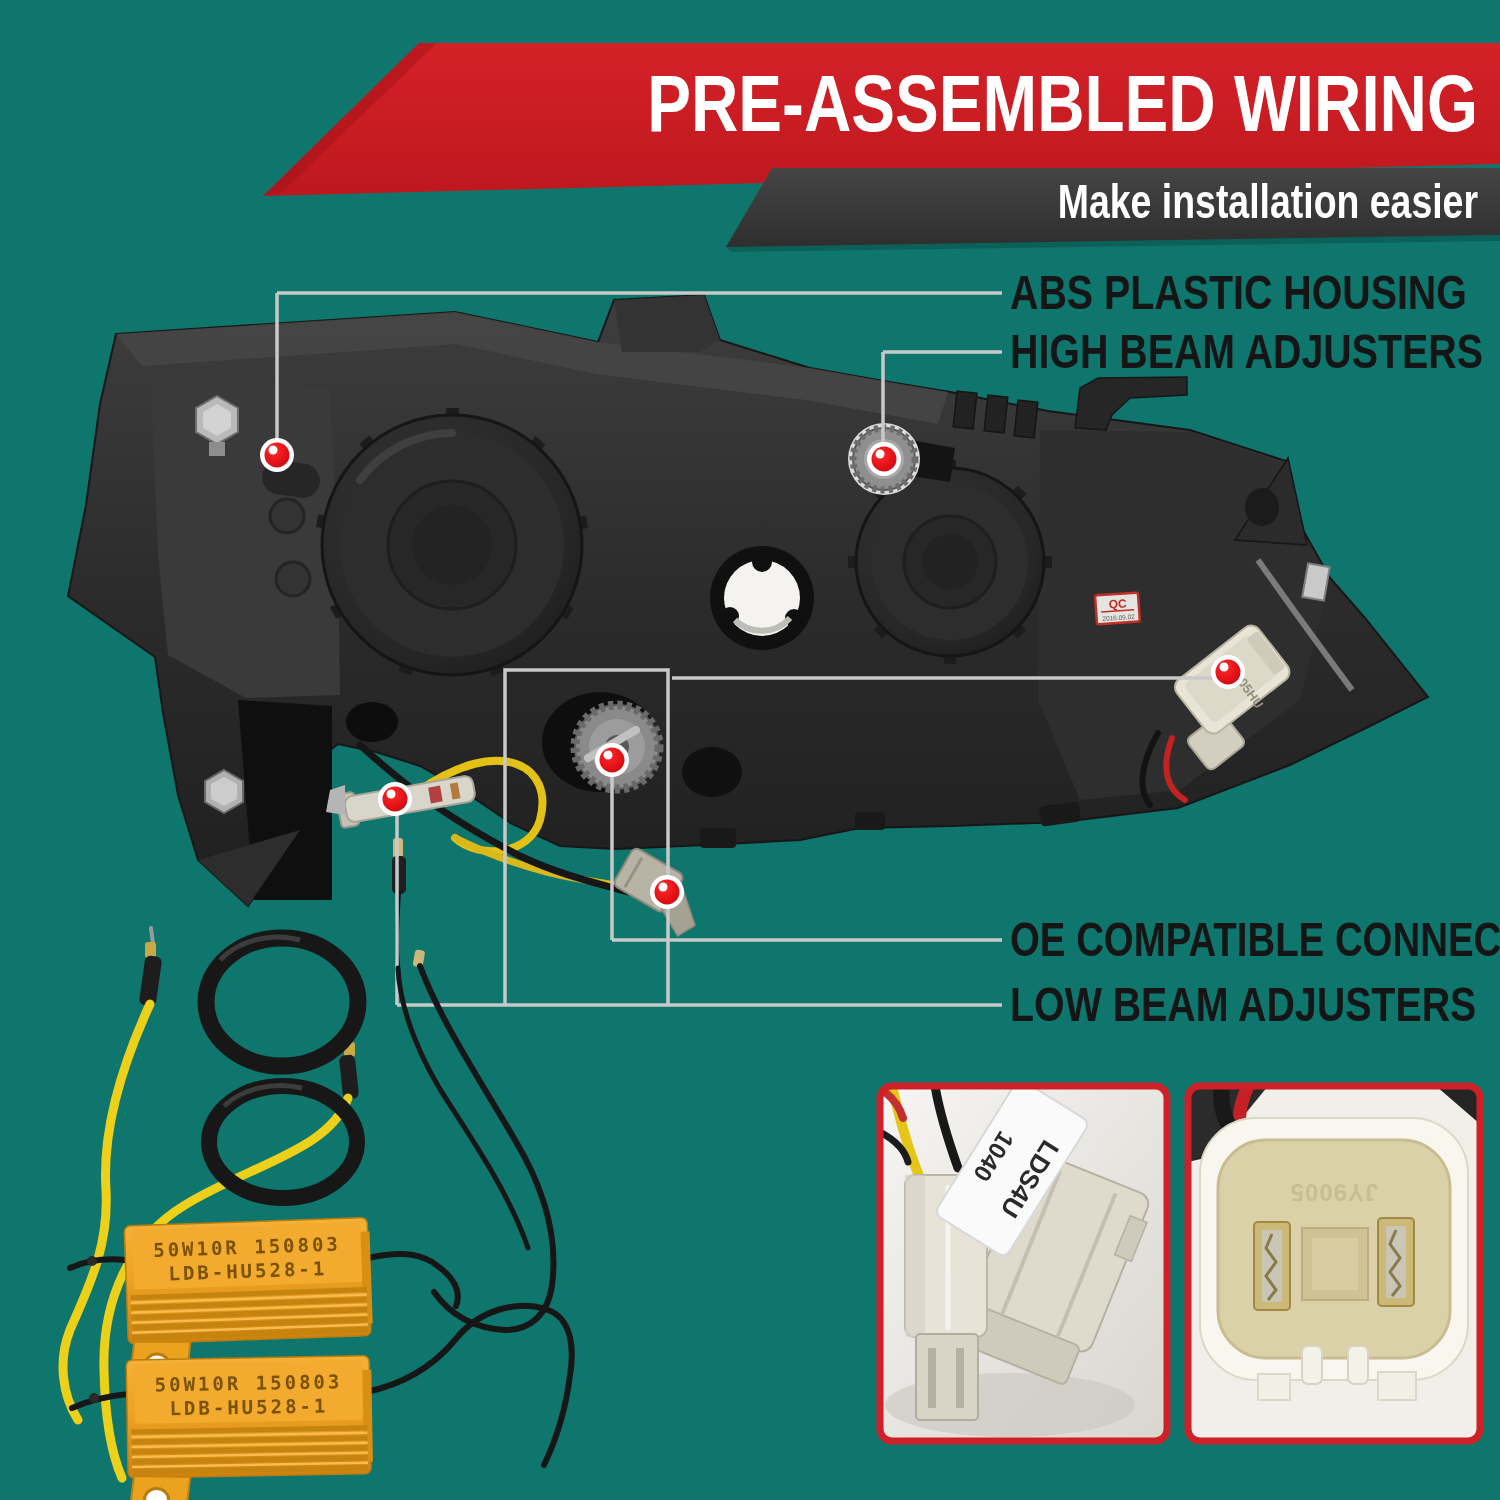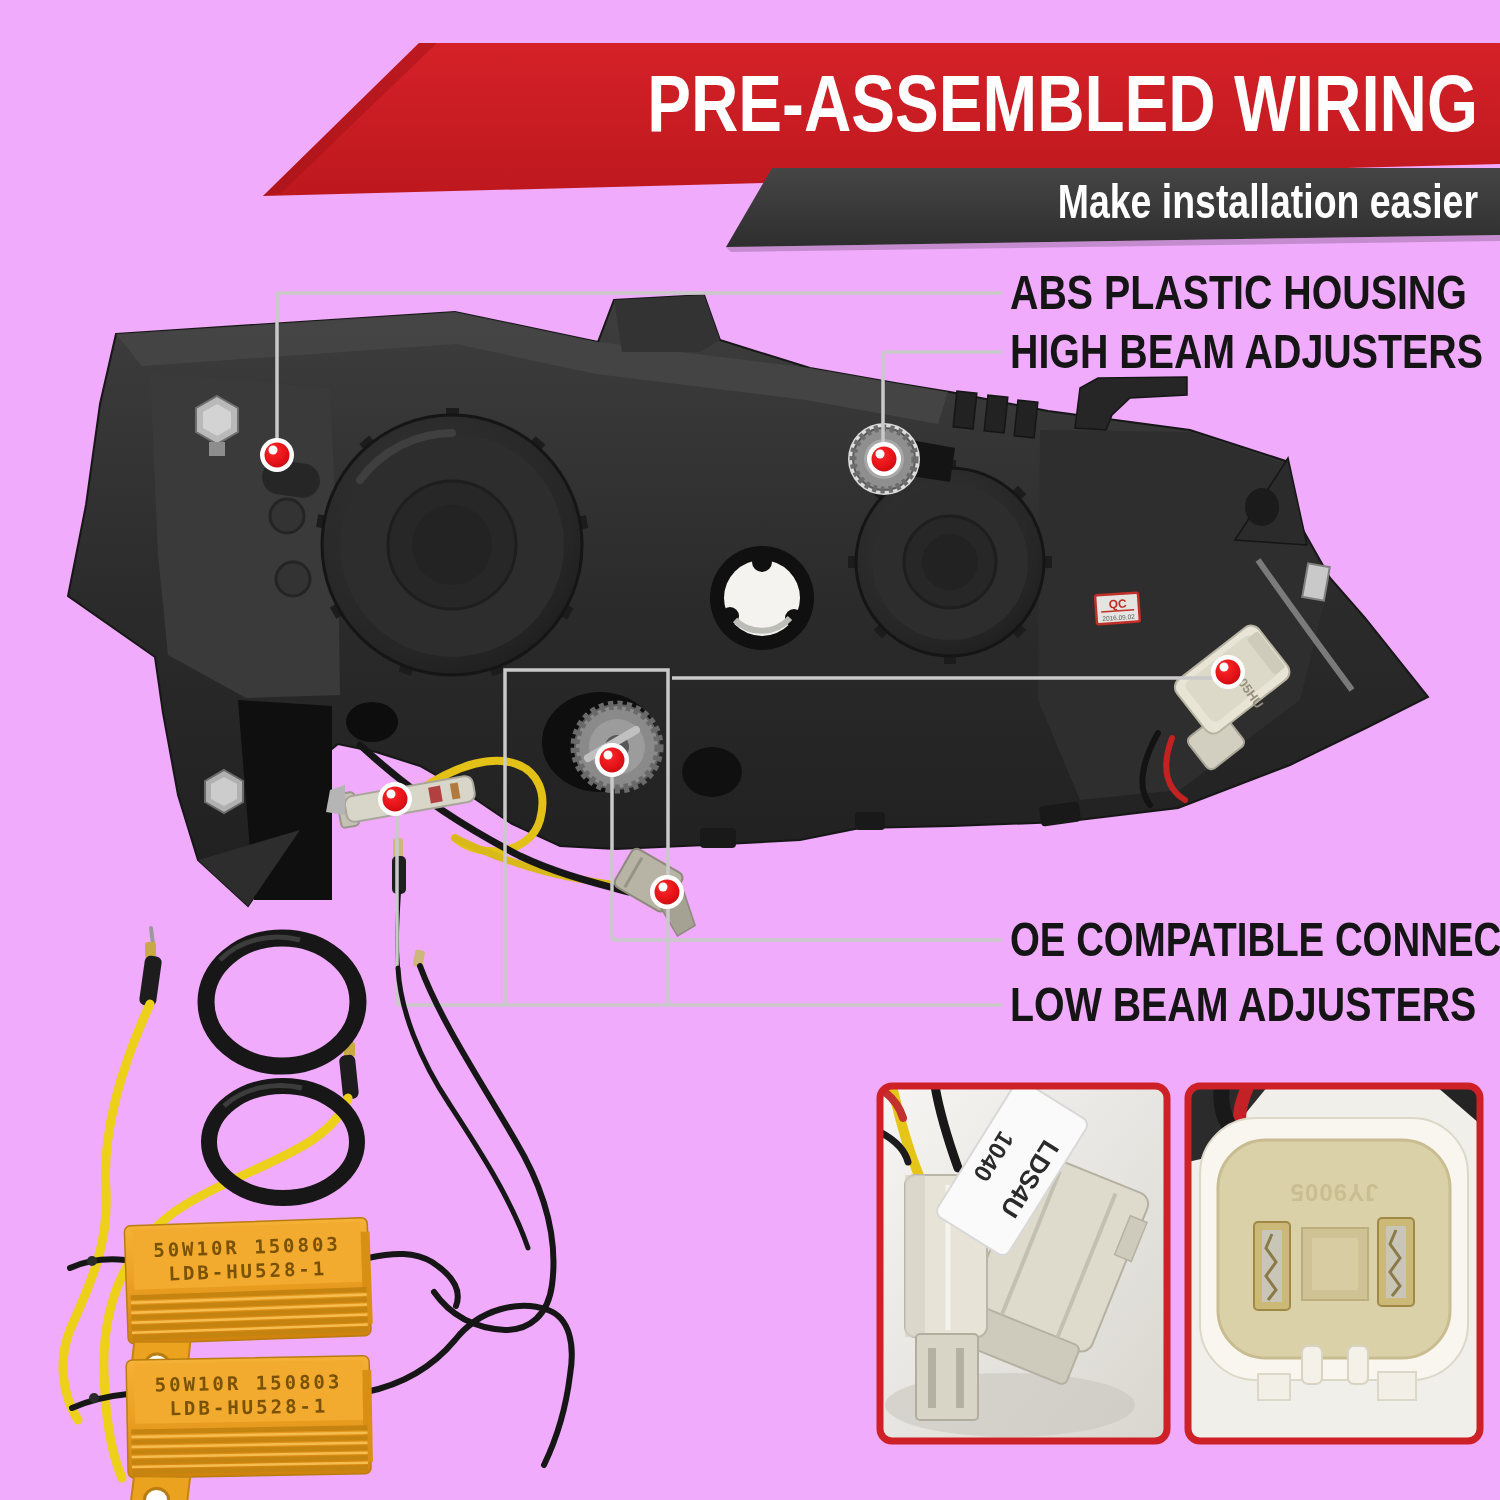--- a/index.html
+++ b/index.html
@@ -1,16 +1,16 @@
 <!DOCTYPE html>
 <html><head>
 <meta charset="utf-8">
 <style>
   html,body{margin:0;padding:0;background:#ffffff;}
-  .stage{position:relative;width:1500px;height:1500px;background:#f0abfc;overflow:hidden;}
+  .stage{position:relative;width:1500px;height:1500px;background:#0f766e;overflow:hidden;}
   svg{display:block;}
   text{font-family:"Liberation Sans","DejaVu Sans",sans-serif;}
   .banner-title{font-weight:bold;fill:#ffffff;}
   .banner-sub{font-weight:bold;fill:#ffffff;}
   .callout-label{font-weight:bold;fill:#151515;}
   .stamp{font-family:"DejaVu Sans Mono","Liberation Mono",monospace;font-weight:bold;fill:#7a5206;letter-spacing:3px;}
   .qc-big{font-weight:bold;fill:#c12a22;}
   .qc-date{fill:#5a5a5a;}
   .molded{font-weight:bold;fill:#c9bd92;letter-spacing:1px;}
   .label-ink{font-weight:bold;fill:#2a2a2a;}

